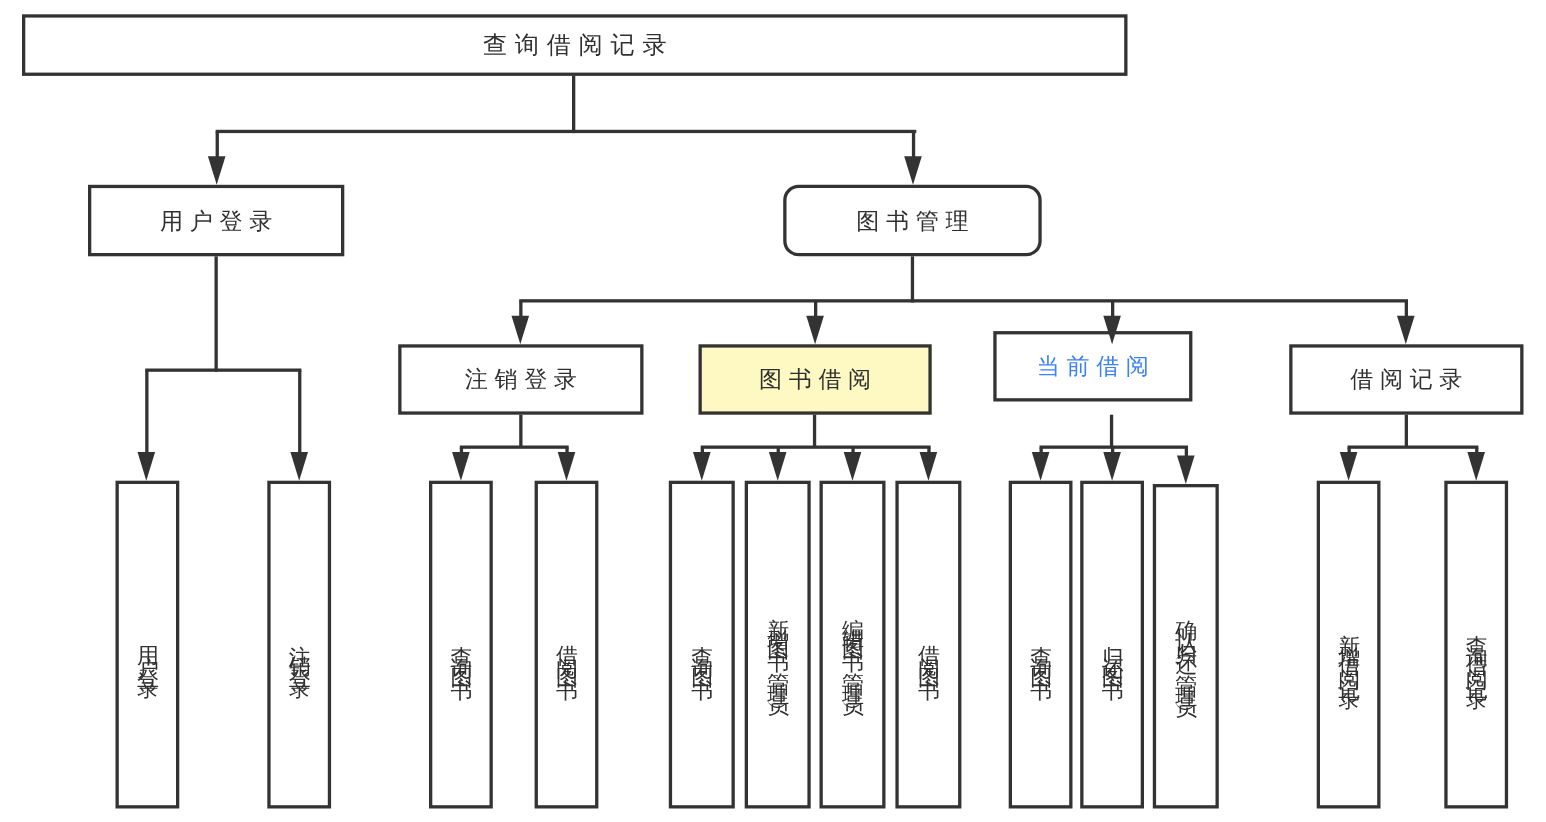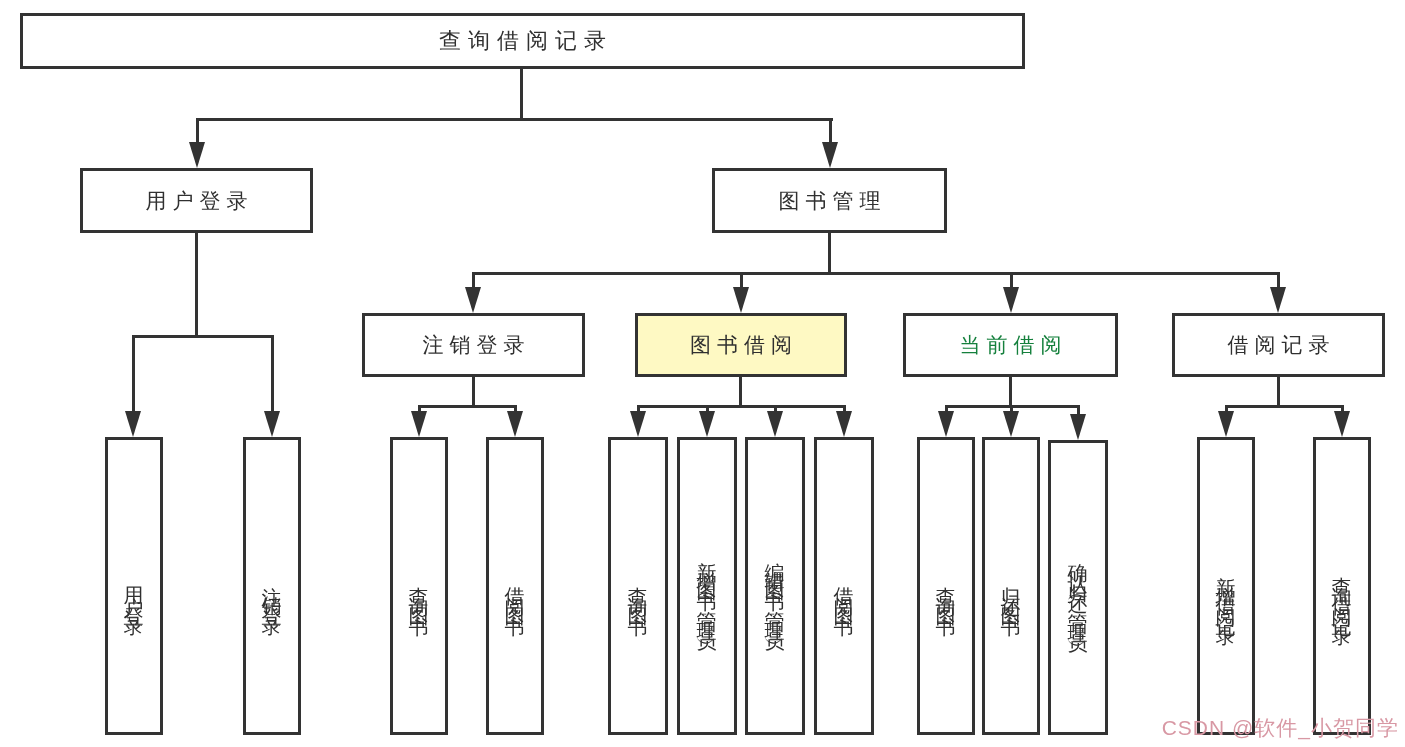--- a/index.html
+++ b/index.html
@@ -66,25 +66,25 @@
   }
 </style>
 </head>
 <body>
 
 <div id="canvas">
 
   <div class="hbox root" style="left: 20px; top: 13px; width: 1005px; height: 56px; border-color: rgb(51, 51, 51); background: rgb(255, 255, 255); color: rgb(48, 48, 48);">查询借阅记录</div>
 
   <div class="hbox" style="left: 80px; top: 168px; width: 233px; height: 65px; border-color: rgb(51, 51, 51); background: rgb(255, 255, 255); color: rgb(48, 48, 48);">用户登录</div>
-  <div class="hbox" style="left: 712px; top: 168px; width: 235px; height: 65px; border-color: rgb(51, 51, 51); background: rgb(255, 255, 255); color: rgb(48, 48, 48);">图书管理</div>
+  <div class="hbox" style="left: 712px; top: 168px; width: 235px; height: 65px; border-color: rgb(51, 51, 51); background: rgb(255, 255, 255); color: rgb(48, 48, 48); border-radius: 14px;">图书管理</div>
 
   <div class="hbox" style="left: 362px; top: 313px; width: 223px; height: 64px; border-color: rgb(51, 51, 51); background: rgb(255, 255, 255); color: rgb(48, 48, 48);">注销登录</div>
   <div class="hbox" style="left: 635px; top: 313px; width: 212px; height: 64px; border-color: rgb(51, 51, 51); background: #fef9c3; color: rgb(48, 48, 48);">图书借阅</div>
-  <div class="hbox" style="left: 903px; top: 313px; width: 215px; height: 64px; border-color: rgb(51, 51, 51); background: rgb(255, 255, 255); color: #15803d;">当前借阅</div>
+  <div class="hbox" style="left: 903px; top: 301px; width: 181px; height: 64px; border-color: rgb(51, 51, 51); background: rgb(255, 255, 255); color: #3b82f6;">当前借阅</div>
   <div class="hbox" style="left: 1172px; top: 313px; width: 213px; height: 64px; border-color: rgb(51, 51, 51); background: rgb(255, 255, 255); color: rgb(48, 48, 48);">借阅记录</div>
 
   <div class="vbox" style="left: 105px; width: 58px; border-color: rgb(51, 51, 51); background: rgb(255, 255, 255); color: rgb(48, 48, 48);">
     <span>用户登录</span>
     </div>
   <div class="vbox" style="left: 243px; width: 58px; border-color: rgb(51, 51, 51); background: rgb(255, 255, 255); color: rgb(48, 48, 48);">
     <span>注销登录</span>
     </div>
 
   <div class="vbox" style="left: 390px; width: 58px; border-color: rgb(51, 51, 51); background: rgb(255, 255, 255); color: rgb(48, 48, 48);">
@@ -117,21 +117,20 @@
     <span>确认归还（管理员）</span>
     </div>
 
   <div class="vbox" style="left: 1197px; width: 58px; border-color: rgb(51, 51, 51); background: rgb(255, 255, 255); color: rgb(48, 48, 48);">
     <span>新增借阅记录</span>
     </div>
   <div class="vbox" style="left: 1313px; width: 58px; border-color: rgb(51, 51, 51); background: rgb(255, 255, 255); color: rgb(48, 48, 48);">
     <span>查询借阅记录</span>
     </div>
 
-  <div id="watermark" style="color: rgb(216, 152, 164);">CSDN @软件_小贺同学</div>
 
 <div class="cline" style="left: 520px; top: 69px; width: 3px; height: 52px; background: rgb(51, 51, 51);"></div>
     <div class="cline" style="left: 196px; top: 118px; width: 637px; height: 3px; background: rgb(51, 51, 51);"></div>
     <div class="cline" style="left: 195px; top: 233px; width: 3px; height: 105px; background: rgb(51, 51, 51);"></div>
     <div class="cline" style="left: 132px; top: 335px; width: 142px; height: 3px; background: rgb(51, 51, 51);"></div>
     <div class="cline" style="left: 828px; top: 233px; width: 3px; height: 42px; background: rgb(51, 51, 51);"></div>
     <div class="cline" style="left: 472px; top: 272px; width: 808px; height: 3px; background: rgb(51, 51, 51);"></div>
     <div class="cline" style="left: 472px; top: 377px; width: 3px; height: 30px; background: rgb(51, 51, 51);"></div>
     <div class="cline" style="left: 418px; top: 405px; width: 99px; height: 3px; background: rgb(51, 51, 51);"></div>
     <div class="cline" style="left: 739px; top: 377px; width: 3px; height: 30px; background: rgb(51, 51, 51);"></div>

